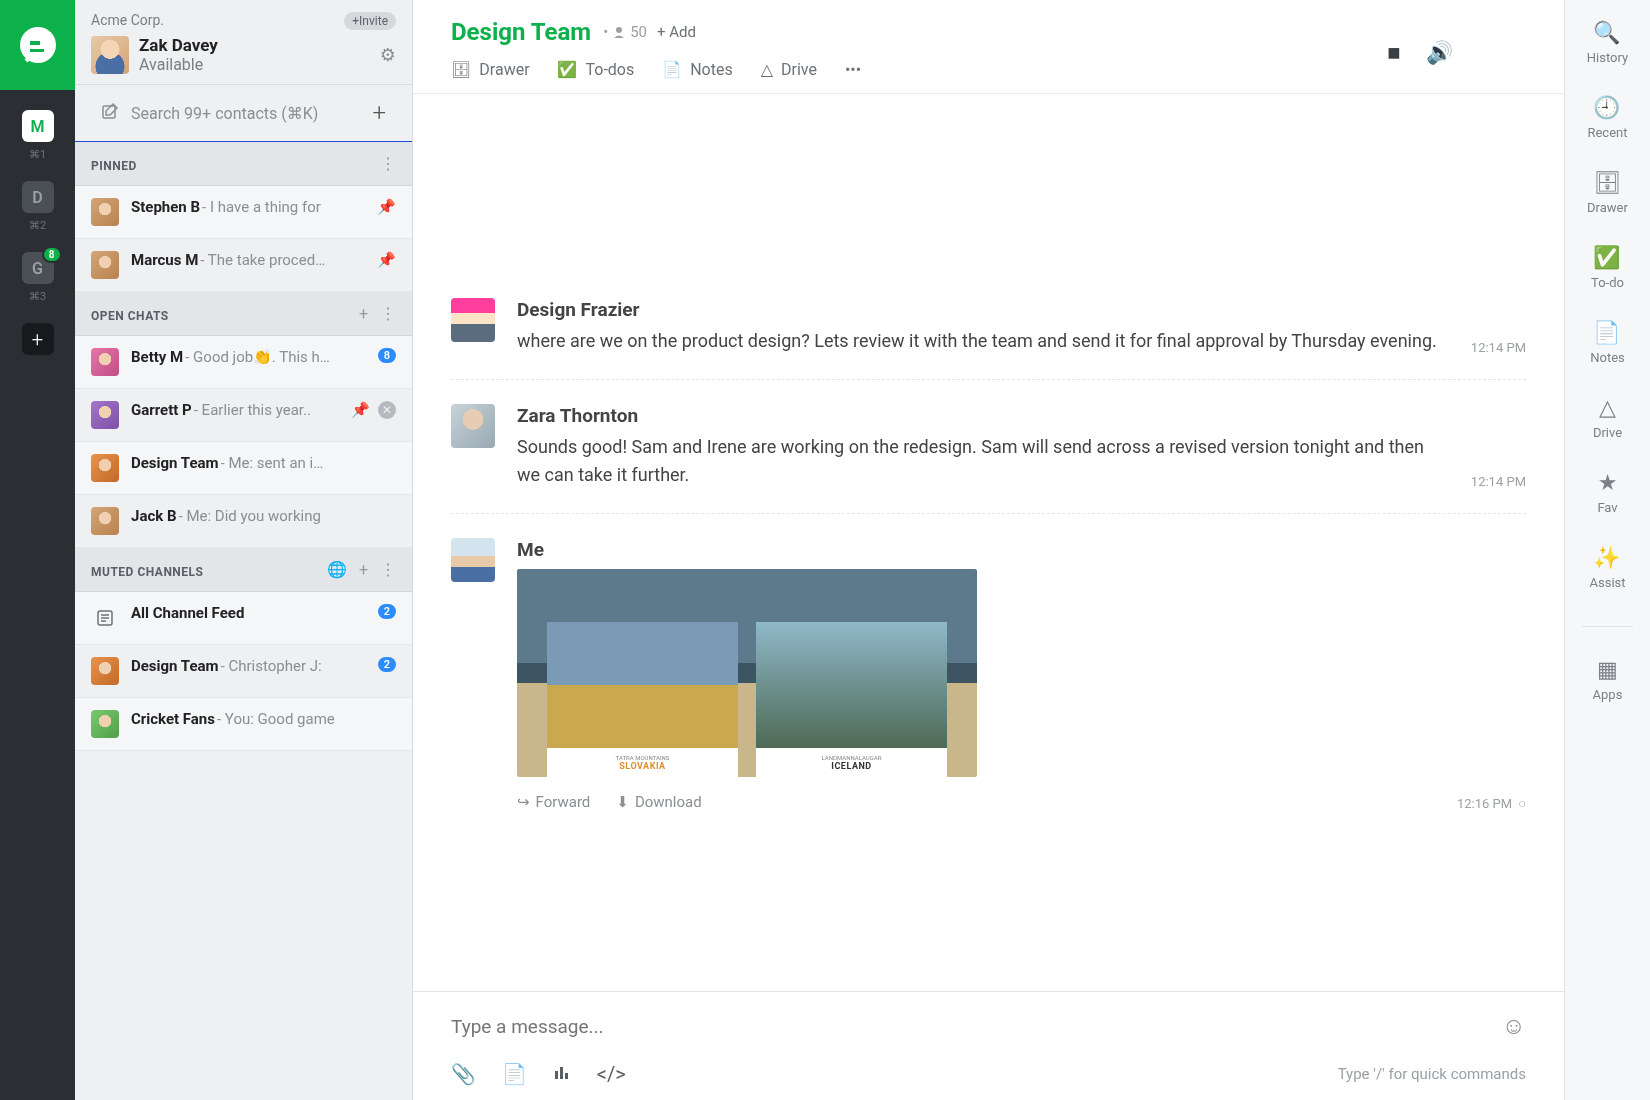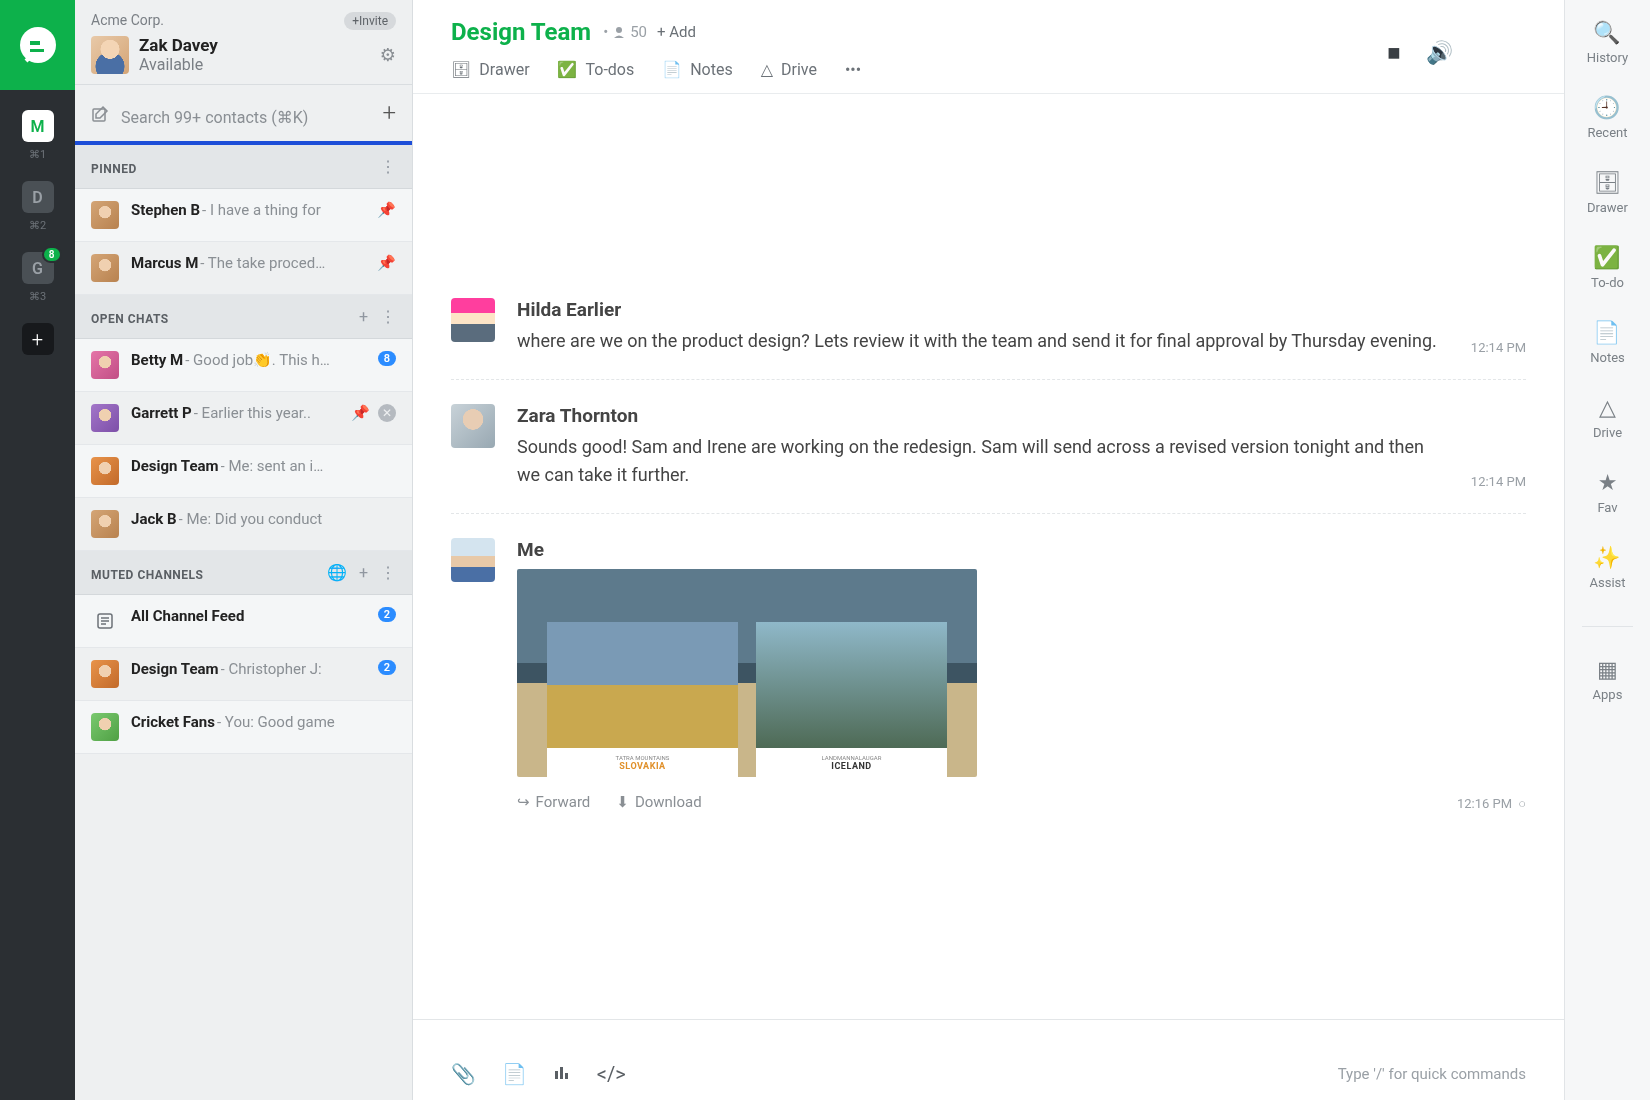--- a/index.html
+++ b/index.html
@@ -22,21 +22,21 @@
 .sb-header{padding:12px 16px 10px;border-bottom:1px solid #d9dde0;position:relative}
 .sb-org{font-size:14px;color:#7a7f85}
 .sb-invite{position:absolute;top:12px;right:16px;background:#d6d9dc;color:#5f6469;font-size:12px;padding:2px 8px;border-radius:11px}
 .sb-user{display:flex;align-items:center;margin-top:7px}
 .sb-avatar{width:38px;height:38px;border-radius:4px;background:linear-gradient(135deg,#e8c9a8,#d4a576);margin-right:10px;position:relative;overflow:hidden}
 .sb-avatar::after{content:"";position:absolute;inset:0;background:radial-gradient(circle at 50% 35%,#f4d5b5 30%,transparent 31%),radial-gradient(circle at 50% 80%,#4a6fa5 40%,transparent 41%)}
 .sb-user-text{flex:1}
 .sb-user-name{font-weight:700;font-size:17px;color:#222}
 .sb-user-status{font-size:16px;color:#7a7f85}
 .sb-gear{color:#8a8f94;font-size:18px}
-.sb-search{display:flex;align-items:flex-end;padding:14px 16px;border-bottom:4px solid #1d4ed8;color:#8a8f94}
+.sb-search{display:flex;align-items:center;padding:14px 26px;border-bottom:1px solid #1d4ed8;color:#8a8f94}
 .sb-search-icon{margin-right:12px}
 .sb-search-text{flex:1;font-size:16px}
 .sb-search-add{font-size:24px;font-weight:300;color:#555}
 .sb-section-h{display:flex;align-items:flex-end;padding:12px 16px;background:#e3e6e8;border-bottom:1px solid #d4d8db}
 .sb-section-title{flex:1;font-size:12px;font-weight:700;letter-spacing:.5px;color:#5a5f64}
 .sb-section-icons{display:flex;gap:12px;color:#9097a0;font-size:16px}
 .sb-section-icons span{cursor:pointer}
 .sb-row{display:flex;align-items:flex-start;padding:12px 16px;border-bottom:1px solid #e4e7ea;background:#f4f6f7}
 .sb-row.alt{background:#eef0f1}
 .sb-row-av{width:28px;height:28px;border-radius:4px;margin-right:12px;flex-shrink:0;background:linear-gradient(135deg,#d4a576,#b8824f);position:relative;overflow:hidden}
@@ -218,21 +218,21 @@
       <div class="sb-row-av orange"></div>
       <div class="sb-row-text">
           <span class="sb-row-name">Design Team</span>
           <span class="sb-row-preview"> - Me: sent an i…</span>
         </div>
     </div>
     <div class="sb-row alt">
       <div class="sb-row-av"></div>
       <div class="sb-row-text">
           <span class="sb-row-name">Jack B</span>
-          <span class="sb-row-preview">- Me: Did you conduct</span>
+          <span class="sb-row-preview">- Me: Did you working</span>
         </div>
     </div>
 
     <div class="sb-section-h">
       <div class="sb-section-title">MUTED CHANNELS</div>
       <div class="sb-section-icons">
           <span>🌐</span>
           <span>+</span>
           <span>⋮</span>
         </div>
@@ -305,21 +305,21 @@
     <div class="mh-right">
       <span>■</span>
       <span>🔊</span>
     </div>
 
     <div class="messages">
       <div style="height:150px"></div>
       <div class="msg">
         <div class="msg-av pink"></div>
         <div class="msg-body">
-          <div class="msg-name">Hilda Earlier</div>
+          <div class="msg-name">Design Frazier</div>
           <div class="msg-text">where are we on the product design? Lets review it with the team and send it for final approval by Thursday evening.</div>
         </div>
         <div class="msg-time">12:14 PM</div>
       </div>
       <div class="msg">
         <div class="msg-av teal"></div>
         <div class="msg-body">
           <div class="msg-name">Zara Thornton</div>
           <div class="msg-text">Sounds good! Sam and Irene are working on the redesign. Sam will send across a revised version tonight and then we can take it further.</div>
         </div>
@@ -361,20 +361,24 @@
           </div>
         </div>
         <div class="msg-time">
             <span>12:16 PM</span>
             <span>○</span>
           </div>
       </div>
     </div>
 
     <div class="composer">
+      <div class="compose-row">
+        <input class="compose-input" placeholder="Type a message..." style="">
+        <span class="compose-emoji">☺</span>
+      </div>
       <div class="compose-tools">
         <span>📎</span>
         <span>📄</span>
         <span><svg width="18" height="18" viewBox="0 0 18 18">
               <rect x="2" y="8" width="3" height="8" fill="#5a5f64"></rect>
               <rect x="7" y="4" width="3" height="12" fill="#5a5f64"></rect>
               <rect x="12" y="10" width="3" height="6" fill="#5a5f64"></rect>
             </svg></span>
         <span>&lt;/&gt;</span>
         <span class="hint">Type '/' for quick commands</span>

